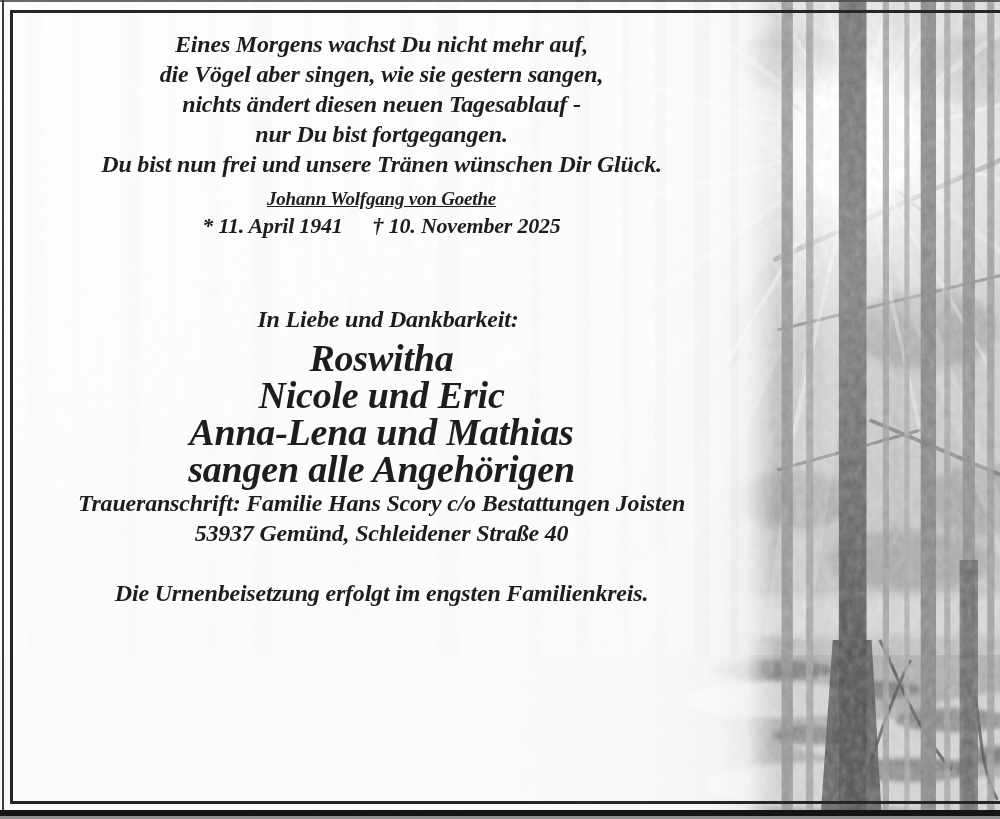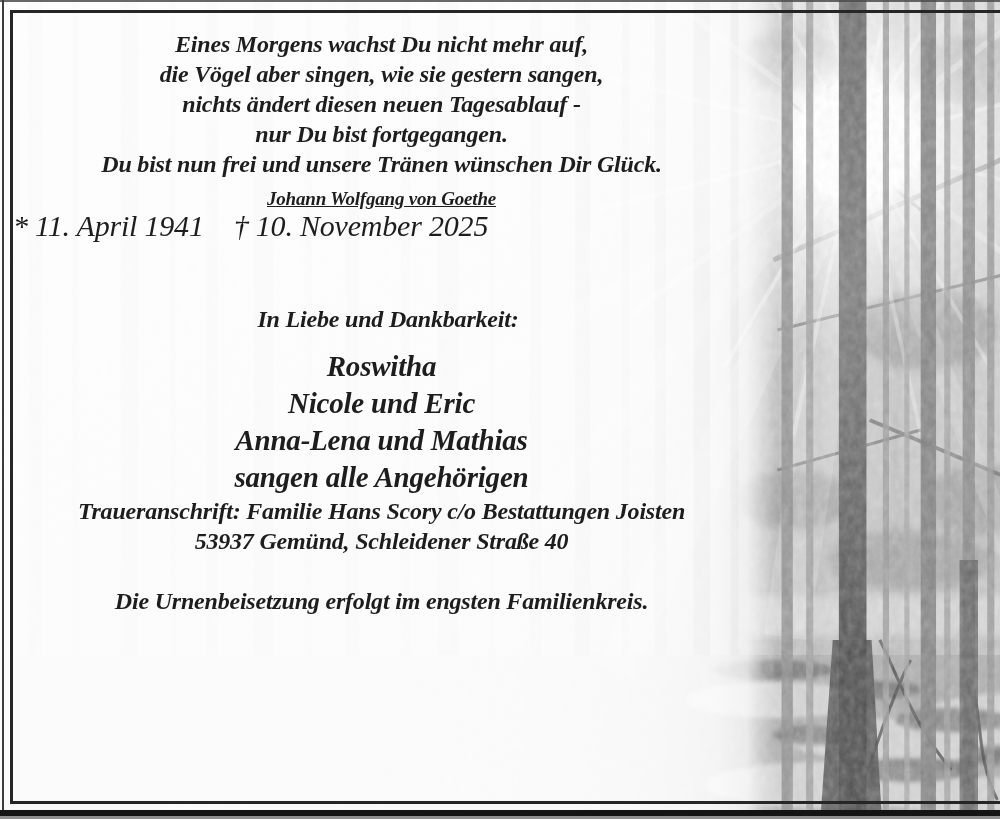--- a/index.html
+++ b/index.html
@@ -36,23 +36,23 @@
   .edge-bottom-strip{position:absolute;left:0;right:0;bottom:0;height:3px;background:#8f8f8f;z-index:4;}
 
   .content{
     position:absolute;left:13px;top:13px;width:737px;z-index:5;
     text-align:center;color:#1d1d1d;font-style:italic;
     letter-spacing:-0.2px;
   }
   .poem{padding-top:16px;font-size:24px;line-height:30px;font-weight:600;}
   .attribution{margin-top:9px;font-size:19px;line-height:22px;font-weight:600;text-decoration:underline;}
   .name{margin:55px 0 0 0;font-size:47px;line-height:56px;font-weight:bold;}
-  .dates{font-size:30px;line-height:32px;font-weight:400;display:flex;justify-content:flex-start;gap:30px;}
+  .dates{font-size:22px;line-height:32px;font-weight:700;display:flex;justify-content:center;gap:30px;}
   .family-intro{margin-top:62px;font-size:24px;line-height:30px;font-weight:600;margin-left:13px;}
-  .family-names{margin-top:14px;font-size:29px;line-height:37px;font-weight:600;}
+  .family-names{margin-top:6px;font-size:38px;line-height:37px;font-weight:600;}
   .address{font-size:24px;line-height:30px;font-weight:600;}
   .note{margin-top:30px;font-size:24px;line-height:30px;font-weight:600;}
 </style>
 </head>
 <body>
 
 <div class="card">
 
   <div class="photo">
     <svg viewBox="0 0 1000 819" preserveAspectRatio="none" aria-hidden="true">

